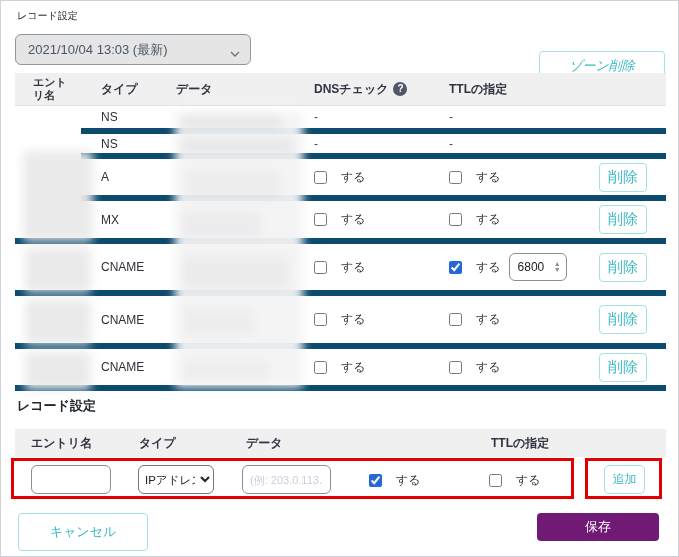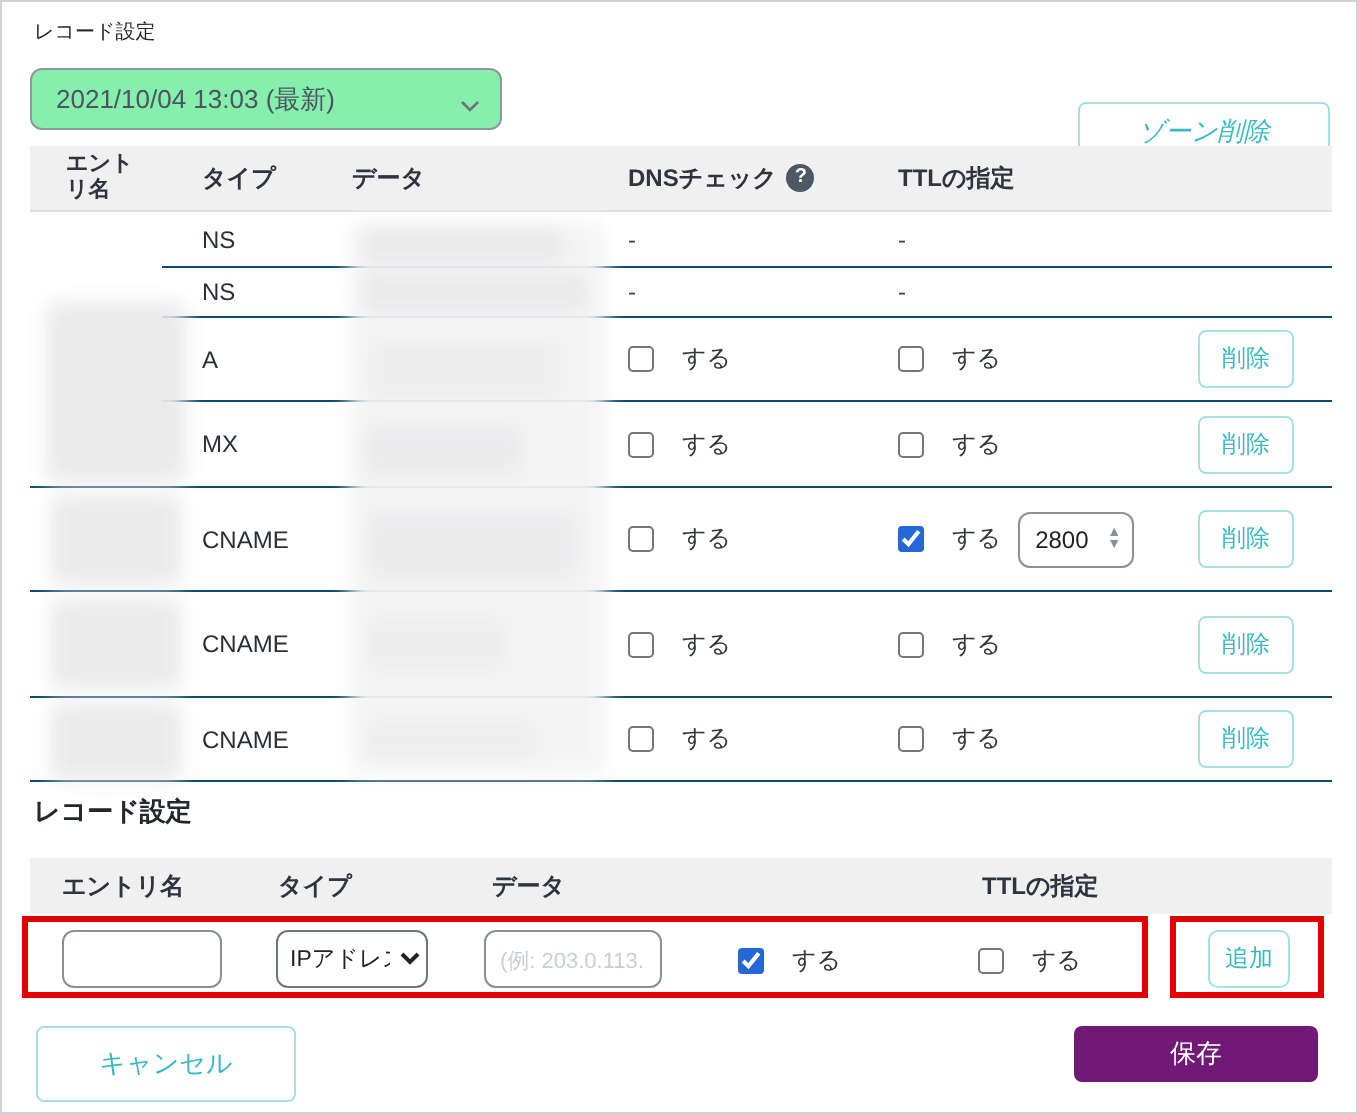--- a/index.html
+++ b/index.html
@@ -4,54 +4,54 @@
 <style>
   * { margin:0; padding:0; box-sizing:border-box; font-family:"Liberation Sans", sans-serif; }
   html,body { background:#fff; }
   .page { position:relative; width:679px; height:557px; background:#fff;
           border:1px solid #cfd3d8; overflow:hidden; }
   .abs { position:absolute; }
 
   .page-title { left:16px; top:8px; font-size:10px; font-weight:normal; color:#23282e; }
 
   
-  .version-select { left:14px; top:33px; width:236px; height:31px; background:#86efac;
+  .version-select { left:14px; top:33px; width:236px; height:31px; background:#e5e5e5;
       border:1px solid #8f96a3; border-radius:6px; display:flex; align-items:center;
       padding:0 10px 0 12px; cursor:pointer; }
   .version-select .val { flex:1; font-size:13px; color:#4b5563; }
   .chev-icon { width:10px; height:10px; display:inline-block; }
 
   
   .btn-outline { background:#fff; border:1px solid #a5e0e5; border-radius:4px;
       color:#3bb9c3; font-size:13px; cursor:pointer; }
   .btn-solid { background:#701a75; border:none; border-radius:4px; color:#fff;
       font-size:13px; cursor:pointer; }
   .zone-del { left:538px; top:50px; width:126px; height:29px;font-style:italic; }
 
   
   .tbl { left:14px; top:72px; width:651px; }
   .trow { display:flex; width:651px; }
-  .trow > div { display:flex; align-items:center; border-bottom:1px solid #0c4a6e; }
+  .trow > div { display:flex; align-items:center; border-bottom:6px solid #0c4a6e; }
   .thead { height:33px; background:#f0f0f1; font-weight:bold; color:#2f3440; font-size:12px; }
   .thead > div { border-bottom:1px solid #e0e0e0; }
   .c-entry { width:66px;  padding-left:18px; }
   .c-type  { width:88px;  padding-left:20px; }
   .c-data  { width:137px; padding-left:7px; }
   .c-dns   { width:130px; padding-left:8px; }
   .c-ttl   { width:155px; padding-left:13px; }
   .c-act   { width:75px;  padding-left:8px; }
   .entry-head { width:36px; word-break:break-all; font-size:11px; line-height:13px; }
   .nb { border-bottom-color:transparent !important; }
   .r1{height:28px;} .r2{height:25px;} .r3{height:42px;} .r4{height:43px;}
   .r5{height:52px;} .r6{height:53px;} .r7{height:42px;}
   .type-txt { font-size:12px; color:#2b2f38; }
   .dash { font-size:12px; color:#444; }
   .chk { display:flex; align-items:center; gap:14px; font-size:12px; color:#33373d; cursor:pointer; }
   .chk input { width:13px; height:13px; accent-color:#2566d8; cursor:pointer; }
-  .del-btn { width:48px; height:29px; font-size:12px; }
+  .del-btn { width:48px; height:29px; font-size:15px; }
   .help-icon { display:inline-block; width:14px; height:14px; margin-left:5px; background:#4d5866;
       color:#fff; border-radius:50%; font-size:10px; line-height:14px; text-align:center; font-weight:bold; }
 
   .ttl-input { display:flex; align-items:center; justify-content:space-between; width:58px; height:28px;
       margin-left:8px; border:1px solid #8a8f98; border-radius:6px; padding:0 5px 0 8px;
       font-size:12px; color:#222; background:#fff; cursor:text; }
   .spin { display:flex; flex-direction:column; color:#8a8f98; font-size:7px; line-height:6px; }
 
   
   .blur { position:absolute; filter:blur(5px); border-radius:4px; }
@@ -199,21 +199,21 @@
             <input type="checkbox" style="">
             <span>する</span>
           </label>
         </div>
       <div class="c-ttl">
         <label class="chk">
             <input type="checkbox" checked="" style="">
             <span>する</span>
           </label>
         <div class="ttl-input">
-          <span>2800</span>
+          <span>6800</span>
           <span class="spin">
               <span>▲</span>
               <span>▼</span>
             </span>
         </div>
       </div>
       <div class="c-act">
           <button class="btn-outline del-btn">削除</button>
         </div>
     </div>

